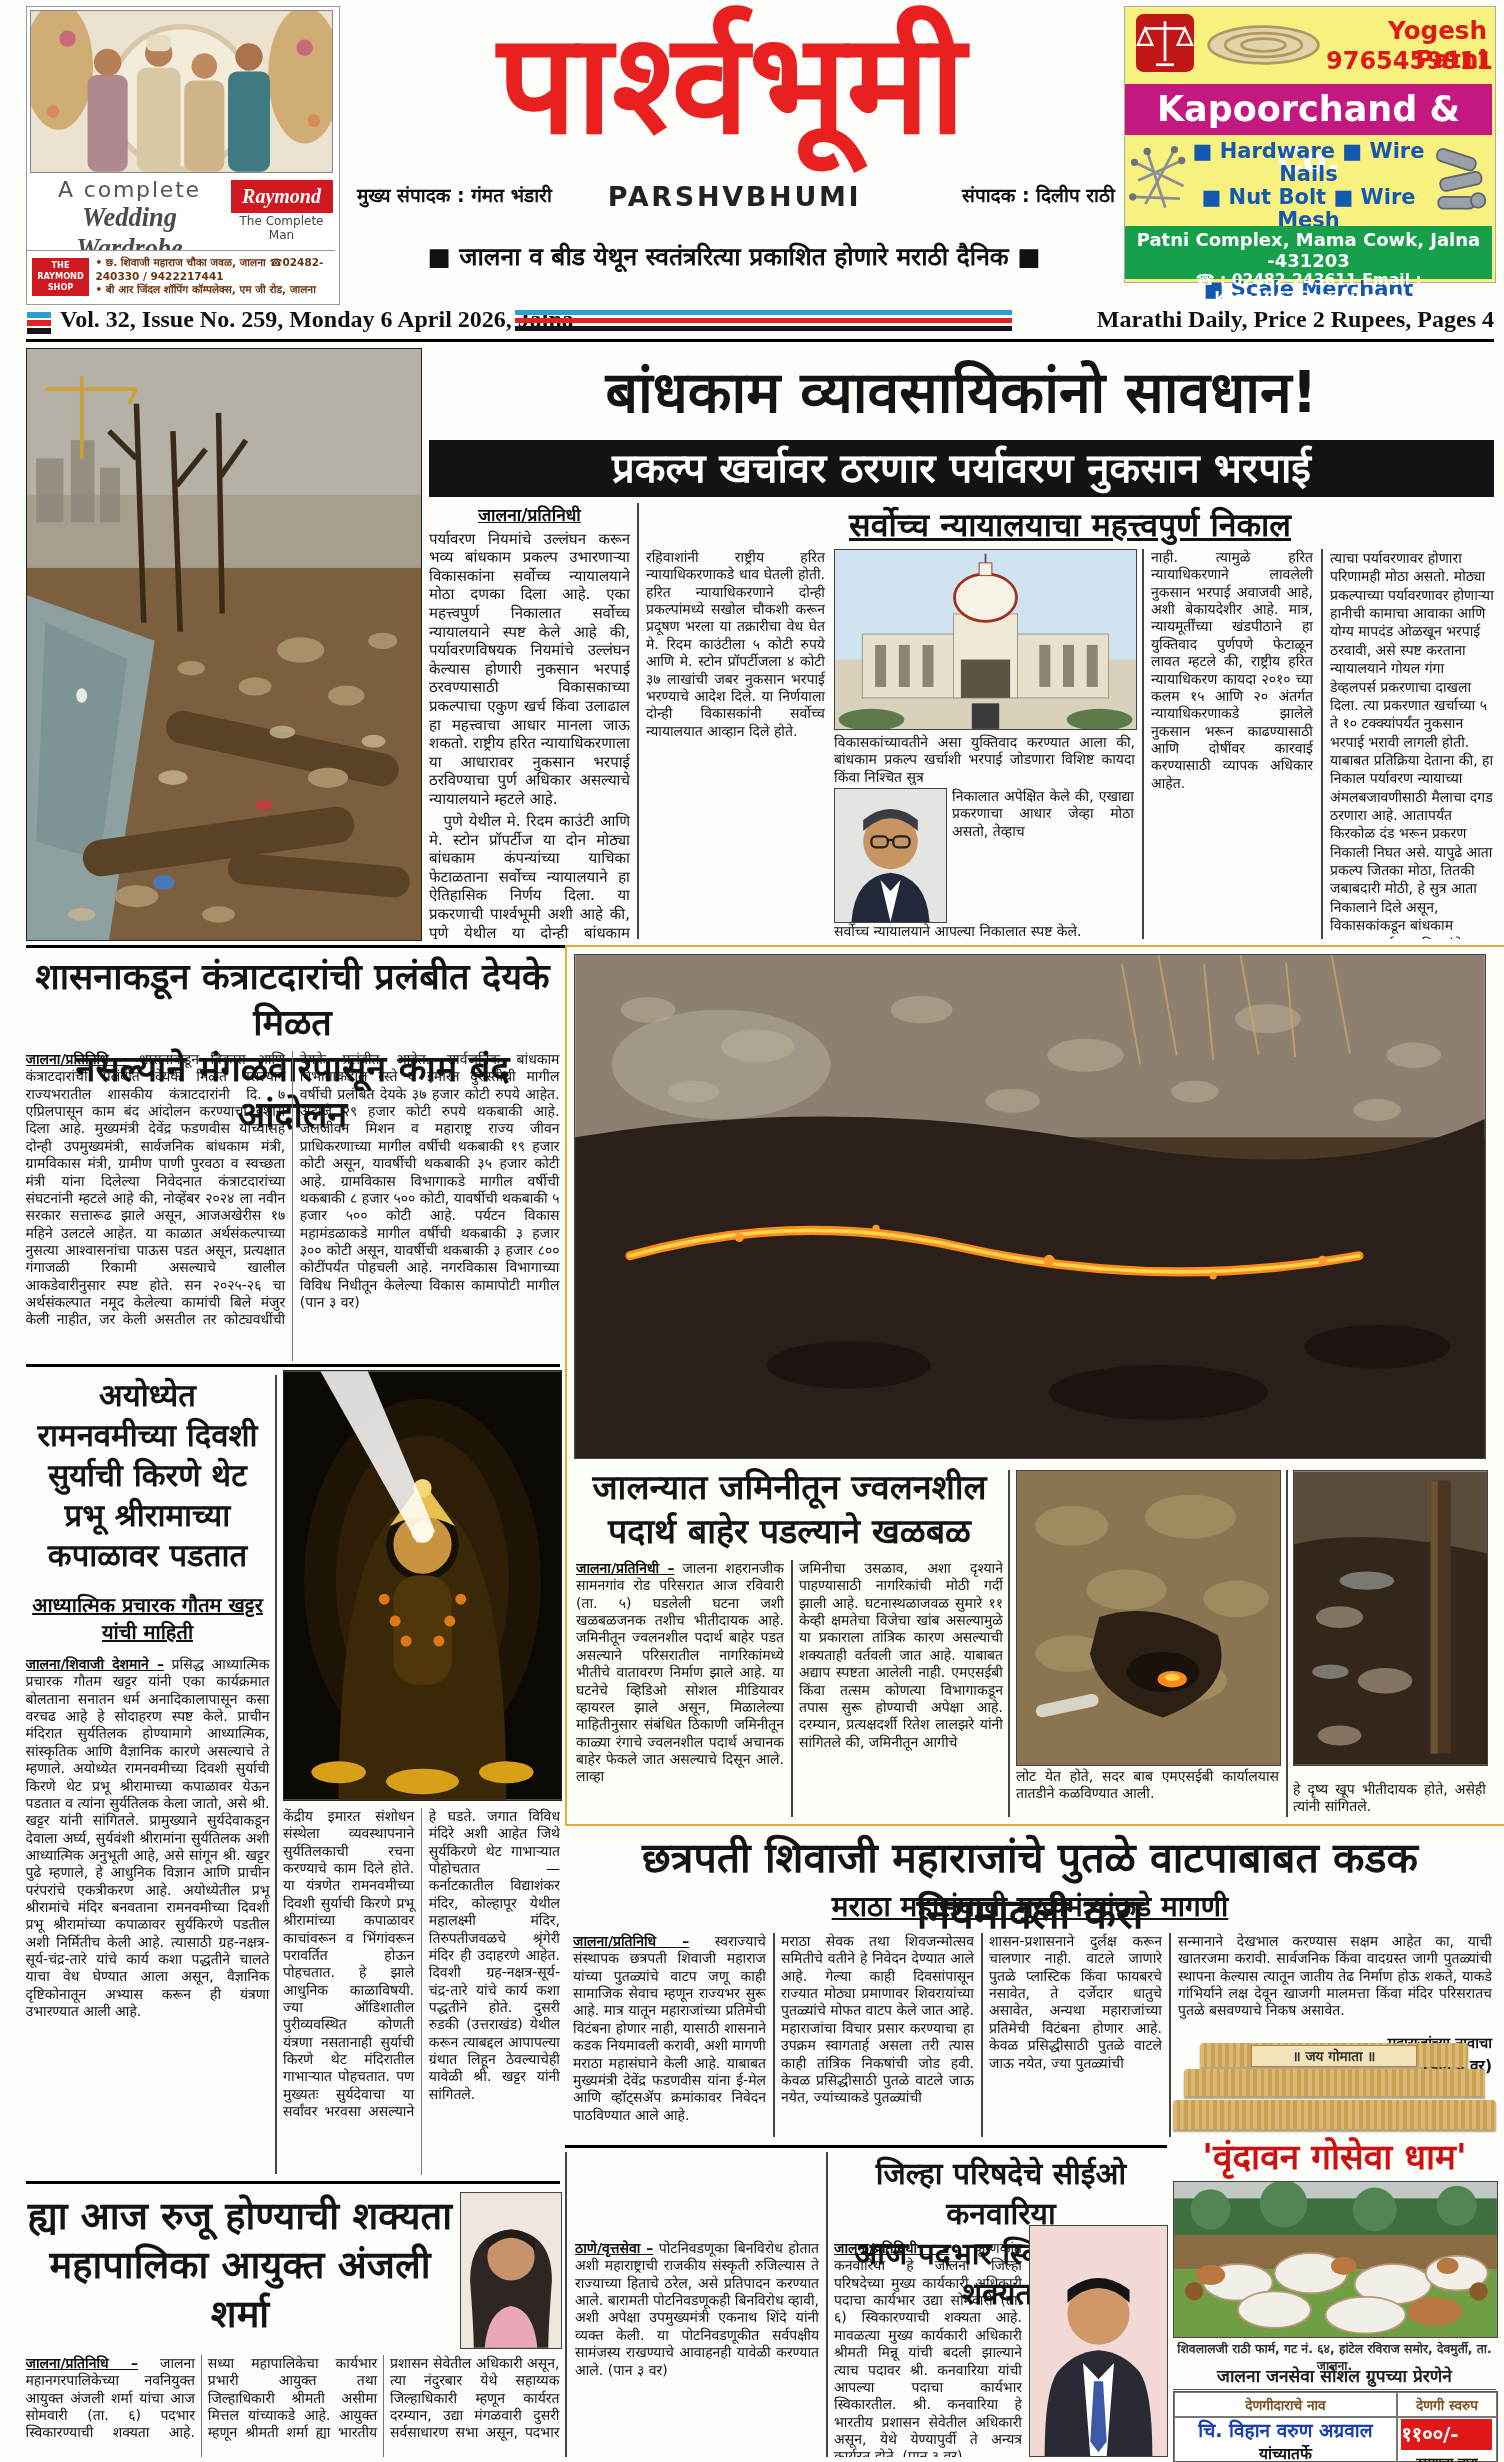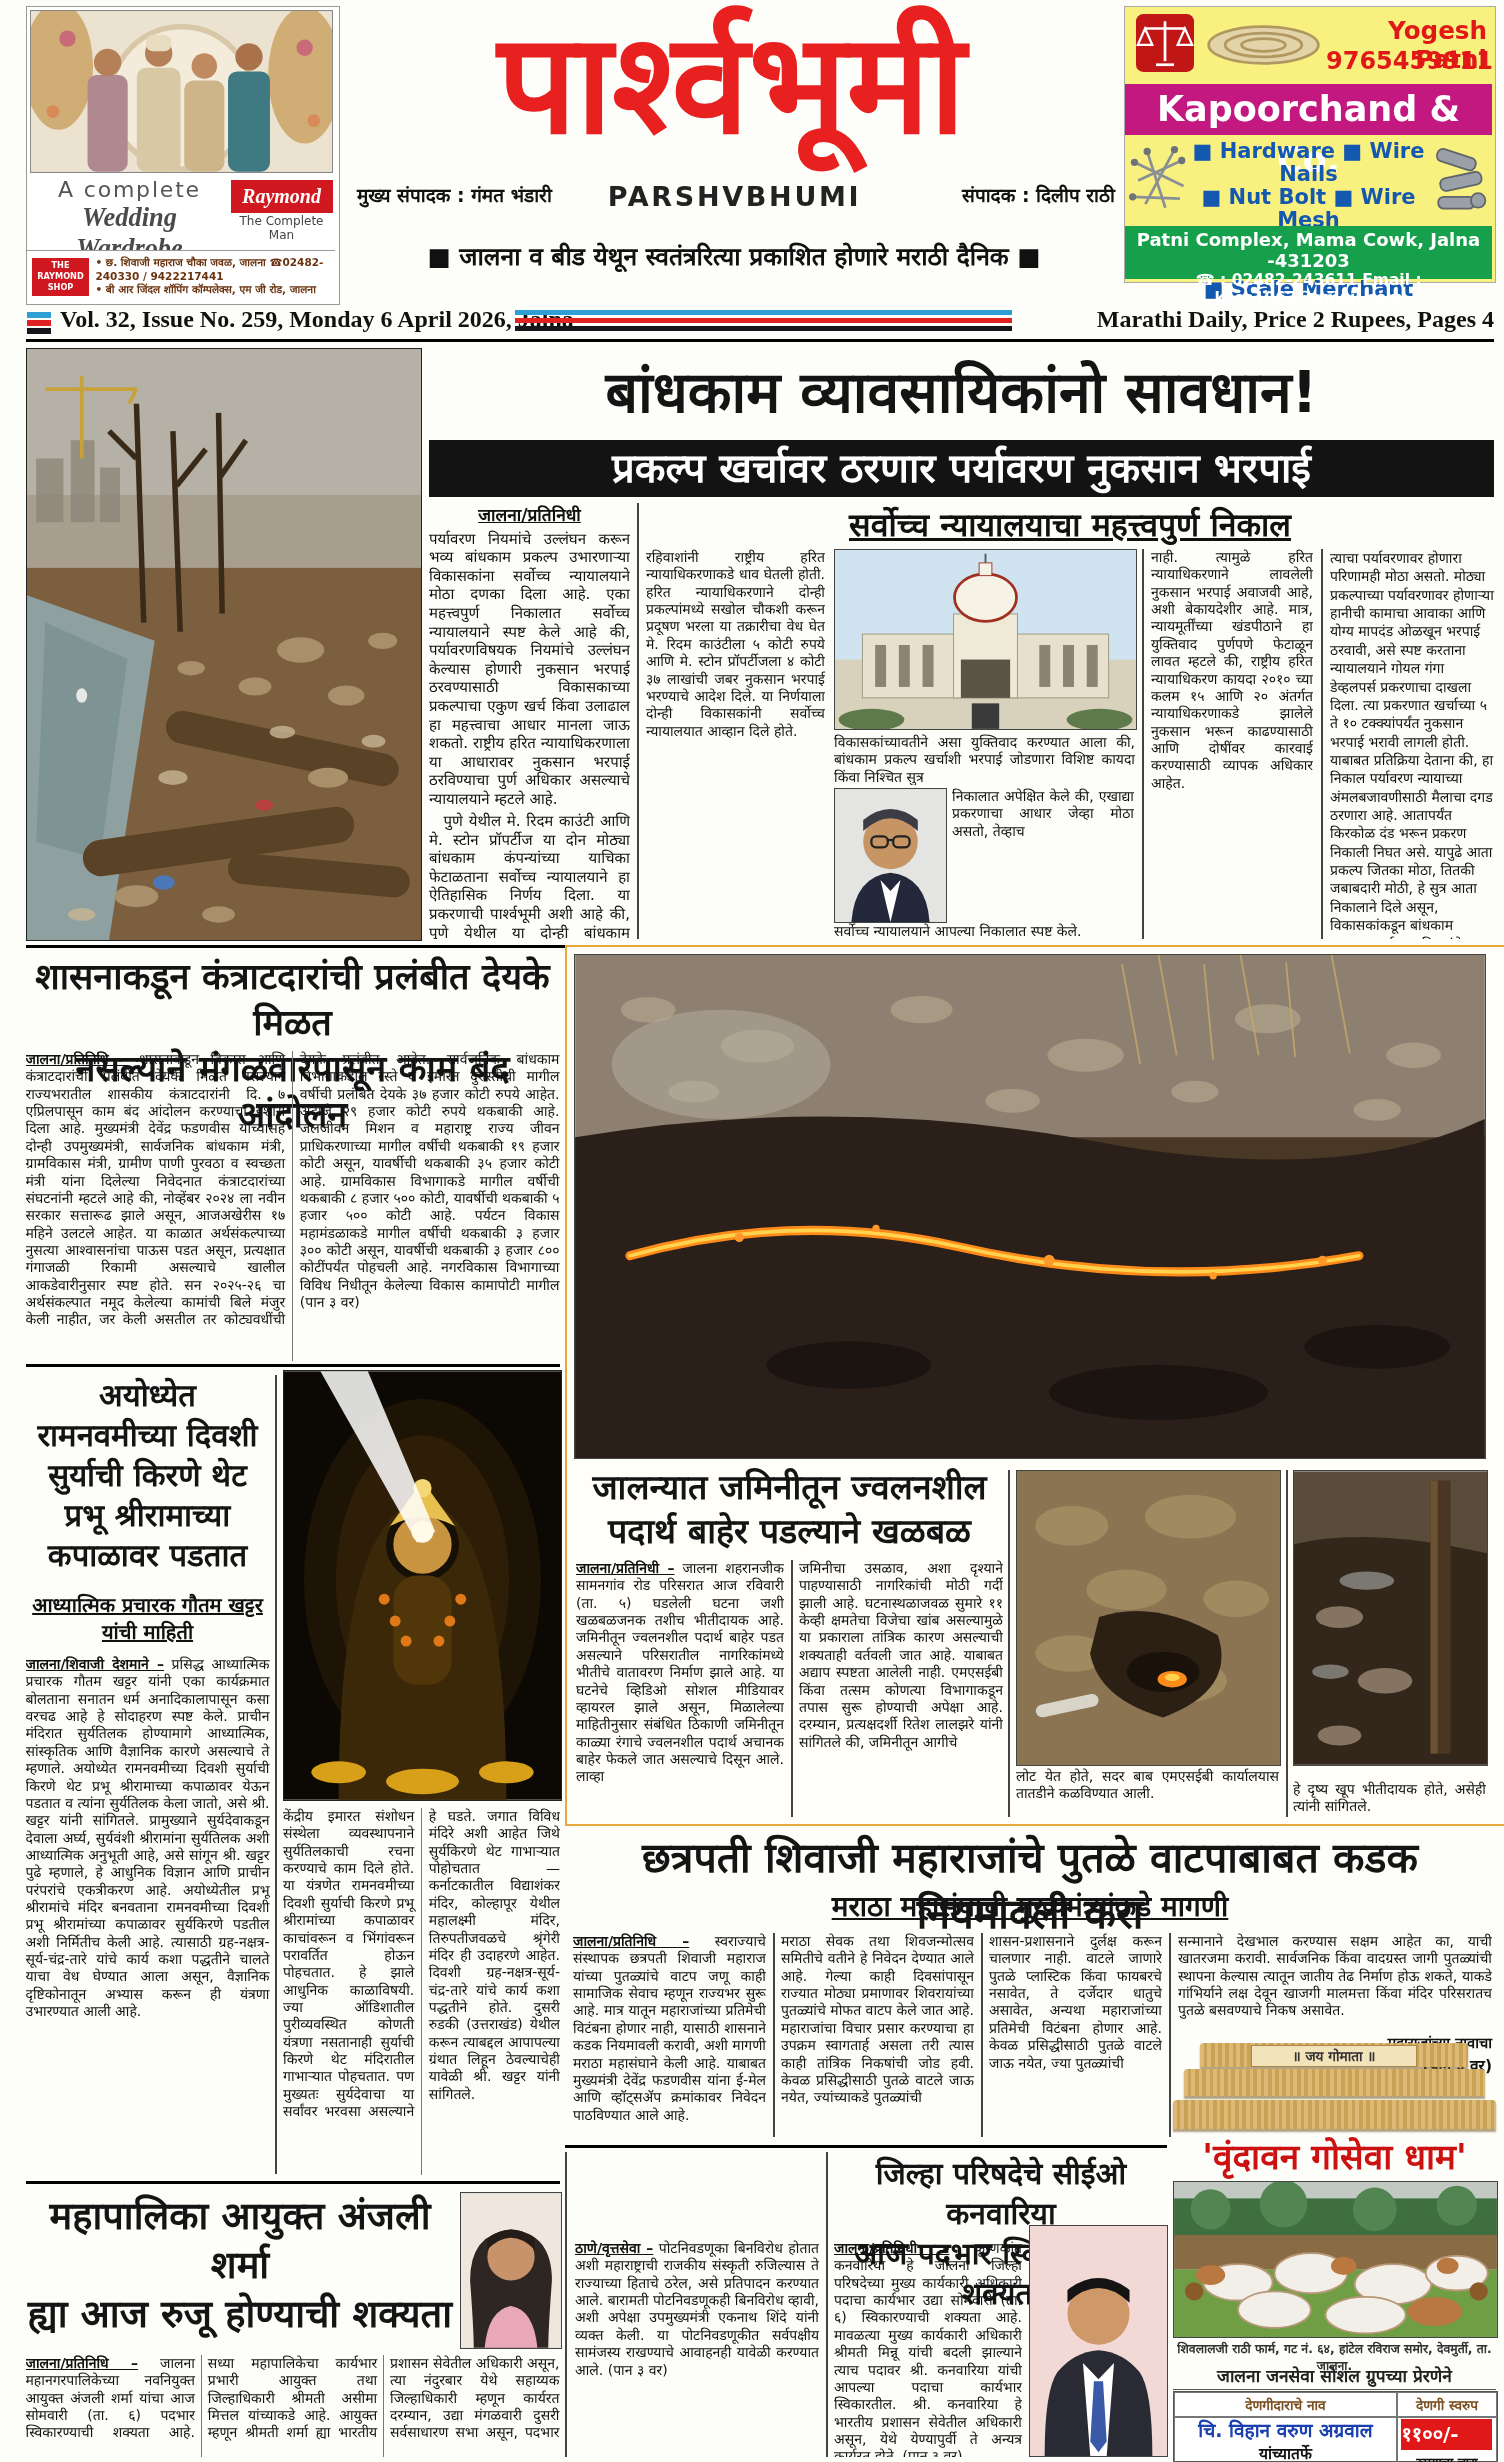--- a/index.html
+++ b/index.html
@@ -487,22 +487,22 @@
       <div class="ctr b" style="font-size:15.5px;">यांच्यातर्फे</div>
     </div>
     <div>
       <div class="amountbox">११००/-</div>
       <div class="ctr b" style="font-size:12.8px;margin-top:2.7px;">रुपयाचा चारा</div>
     </div>
   </div>
 
   <div class="abs rule" style="left:25.5px;top:2181px;width:534px;height:2.7px;"></div>
   <div class="abs hl" style="left:25.5px;top:2192px;width:429px;font-size:38px;line-height:49px;">
+    <div>ह्या आज रुजू होण्याची शक्यता</div>
     <div>महापालिका आयुक्त अंजली शर्मा</div>
-    <div>ह्या आज रुजू होण्याची शक्यता</div>
   </div>
   <div class="abs photo1" style="left:460px;top:2192px;width:100px;height:155px;">
     <svg width="100" height="155" viewBox="0 0 110 170">
       <rect width="110" height="170" fill="#efe6de"></rect>
       <path d="M14 170 Q14 150 10 96 Q10 44 55 40 Q100 44 100 96 Q96 150 96 170 Z" fill="#2e2622"></path>
       <circle cx="55" cy="70" r="26" fill="#c8936a"></circle>
       <path d="M29 62 Q55 36 81 62 L81 50 Q55 30 29 50 Z" fill="#241c18"></path>
       <path d="M26 170 Q30 128 55 124 Q80 128 84 170 Z" fill="#e8a8b8"></path>
     </svg>
   </div>

